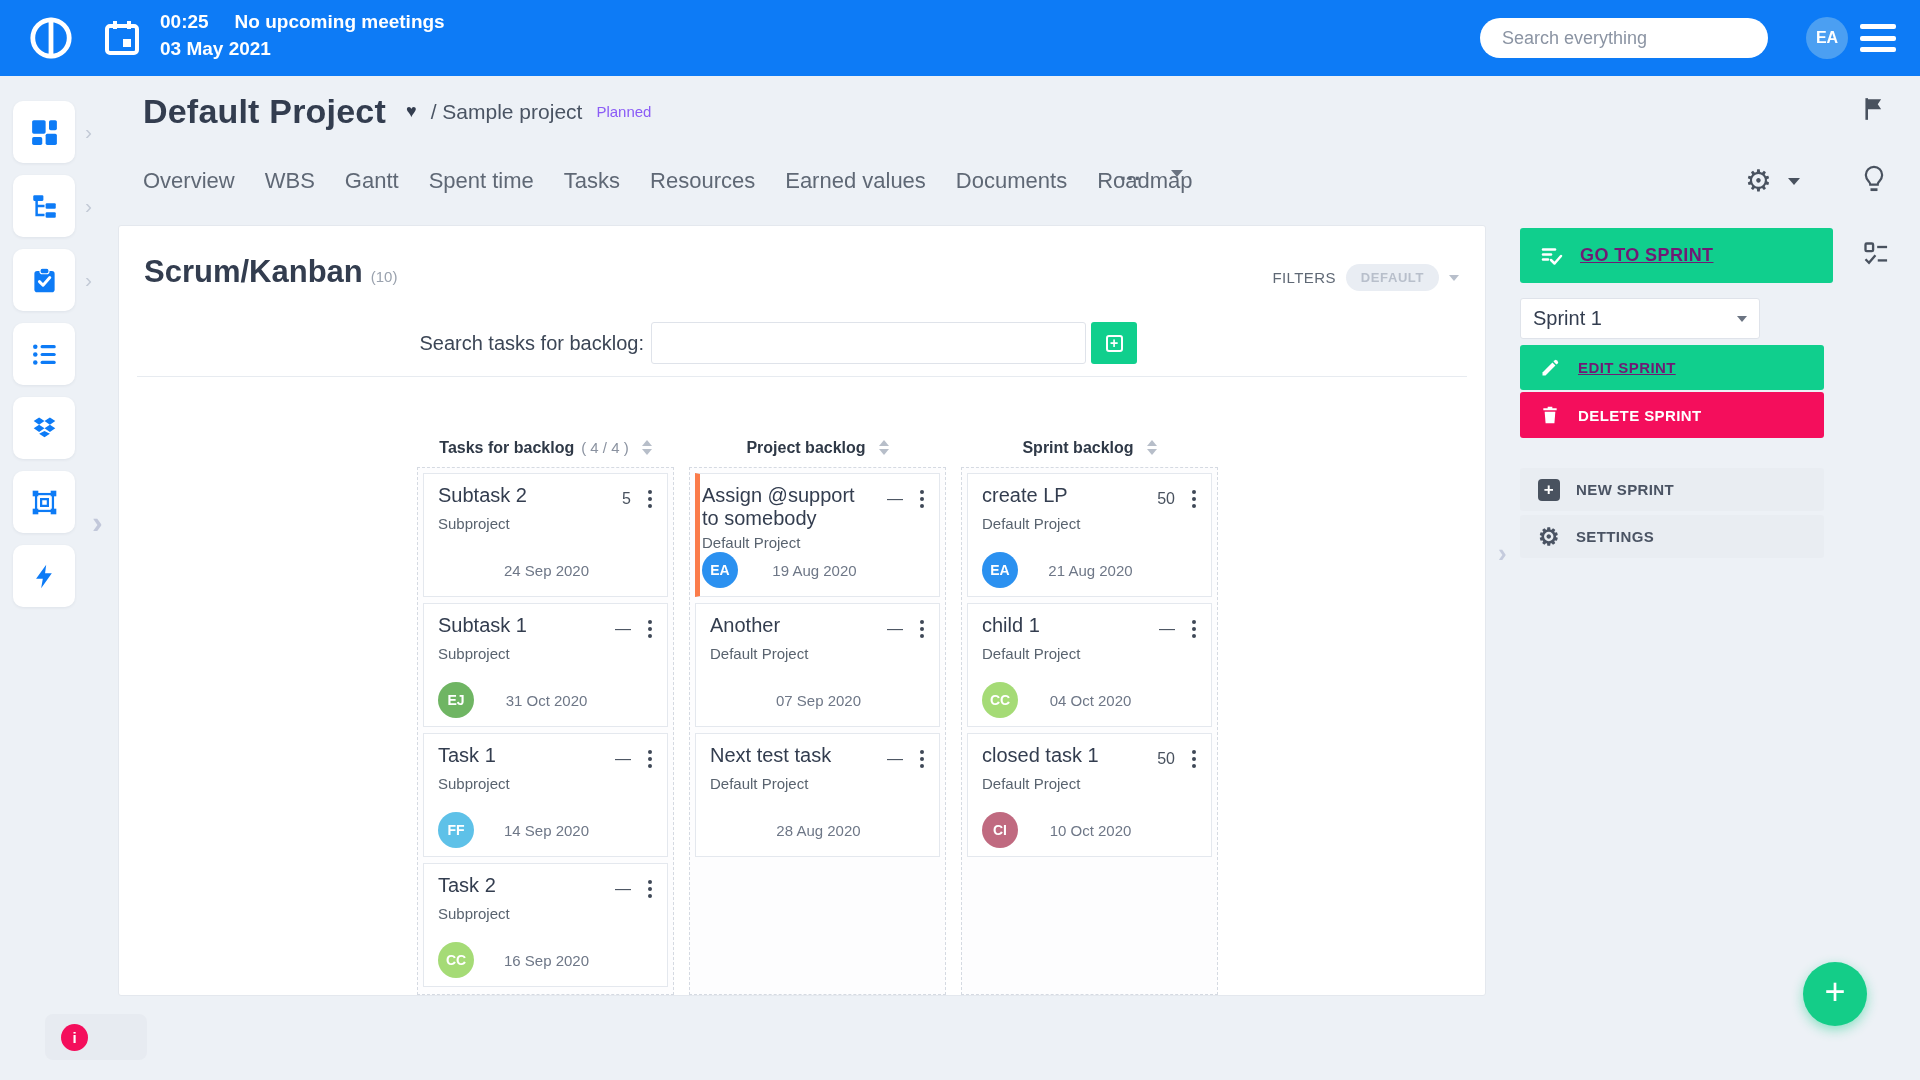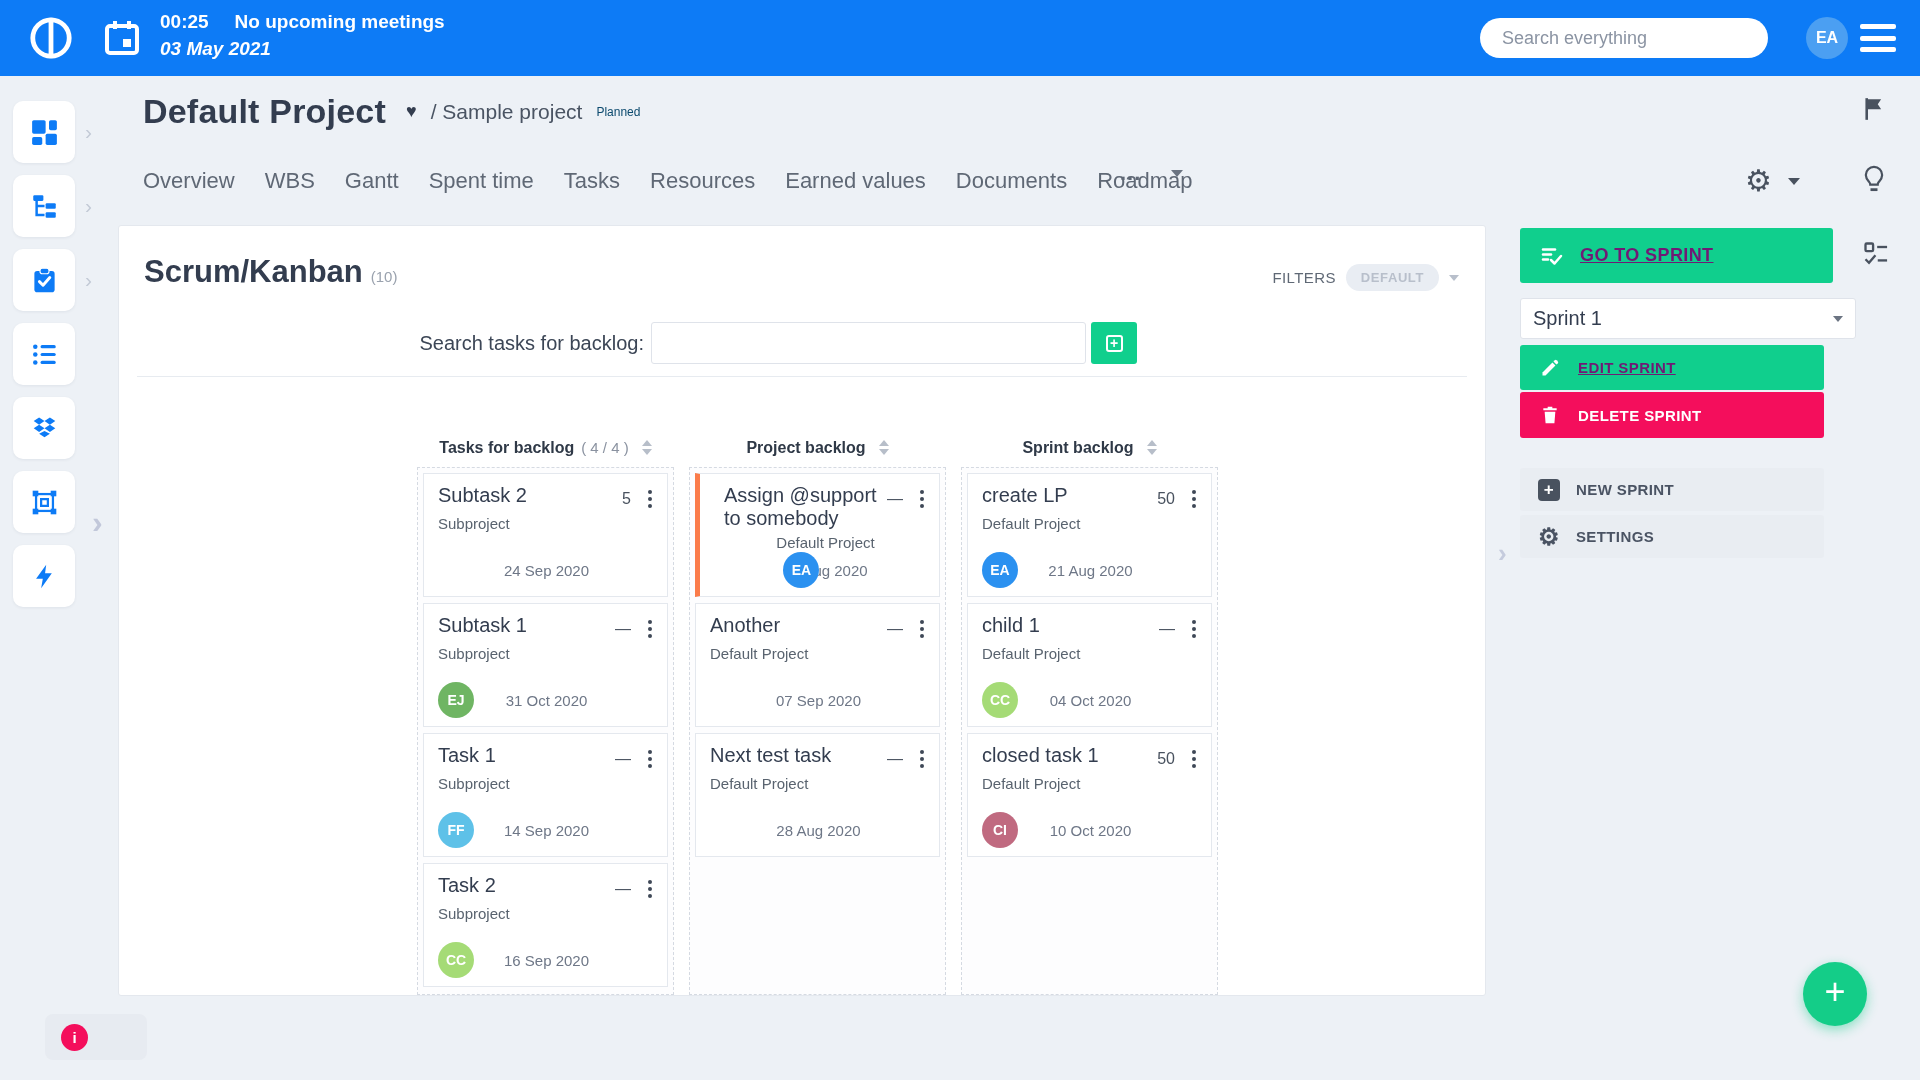--- a/index.html
+++ b/index.html
@@ -5,21 +5,21 @@
   * { margin:0; padding:0; box-sizing:border-box; }
   html,body { width:1920px; height:1080px; overflow:hidden; }
   body { background:#edf1f6; font-family:"Liberation Sans", sans-serif; position:relative; color:#333d4f; }
 
   
   .topbar { position:absolute; top:0; left:0; width:1920px; height:76px; background:#0d7bf6; z-index:5; }
   .logo { position:absolute; left:28px; top:15px; width:46px; height:46px; }
   .cal-icon { position:absolute; left:102px; top:18px; width:40px; height:40px; }
   .tb-text { position:absolute; left:160px; top:11px; color:#fff; }
   .tb-line1 { font-size:19px; font-weight:700; display:flex; gap:26px; }
-  .tb-line2 { font-size:19px; font-weight:700; margin-top:5px;font-style:italic; }
+  .tb-line2 { font-size:19px; font-weight:700; margin-top:5px; }
   .tb-search { position:absolute; right:152px; top:18px; width:288px; height:40px; border-radius:21px;
     border:none; outline:none; background:#fff; padding:0 22px; font-size:18px; color:#39424e;
     font-family:"Liberation Sans",sans-serif; }
   .tb-search::placeholder { color:#8b94a3; }
   .tb-avatar { position:absolute; right:72px; top:17px; width:42px; height:42px; border-radius:50%;
     background:#4b9ff2; color:#fff; font-size:16px; font-weight:700; display:flex; align-items:center; justify-content:center; }
   .hamburger { position:absolute; right:24px; top:24px; width:36px; height:28px; display:flex; flex-direction:column; justify-content:space-between; cursor:pointer; }
   .hamburger i { display:block; height:5px; background:#fff; border-radius:2px; }
 
   
@@ -28,21 +28,21 @@
     display:flex; align-items:center; justify-content:center; box-shadow:0 1px 3px rgba(45,62,90,.08); cursor:pointer; }
   .sb-item svg { width:27px; height:27px; }
   .sb-chev { position:absolute; right:-17px; top:50%; transform:translateY(-52%); color:#c3cad6; font-size:21px; line-height:1; }
   .big-chev { position:absolute; left:92px; top:504px; font-size:32px; color:#c2c8da; font-weight:700; cursor:pointer; z-index:4; }
 
   
   .proj-row { position:absolute; left:143px; top:92px; display:flex; align-items:center; gap:14px; }
   .proj-title { font-size:34px; font-weight:600; color:#333d4f; letter-spacing:.2px; }
   .heart-icon { font-size:18px; color:#333d4f; margin-left:6px; }
   .crumb { font-size:21px; color:#4a5463; }
-  .crumb-status { font-size:12px; color:#0c4a6e; }
+  .crumb-status { font-size:15px; color:#8b5cf6; }
   .flag-btn { position:absolute; right:34px; top:96px; width:26px; height:26px; cursor:pointer; }
   .tabs-row { position:absolute; left:143px; top:168px; display:flex; align-items:center; gap:30px; }
   .tab { font-size:22px; color:#5f6875; cursor:pointer; }
   .tab-more { font-size:22px; font-weight:700; color:#5f6875; letter-spacing:1px; cursor:pointer; line-height:10px; }
   .caret { width:0; height:0; border-left:6px solid transparent; border-right:6px solid transparent; border-top:7px solid #6b7482; display:inline-block; }
   .gear-row { position:absolute; right:120px; top:166px; display:flex; align-items:center; gap:16px; }
   .gear-glyph { font-size:30px; color:#49525f; line-height:1; cursor:pointer; }
   .bulb-btn { position:absolute; right:32px; top:164px; width:28px; height:30px; cursor:pointer; }
   .ckl-btn { position:absolute; right:30px; top:240px; width:28px; height:28px; cursor:pointer; }
 
@@ -89,21 +89,21 @@
     display:flex; align-items:center; justify-content:center; }
   .cdate { font-size:15px; color:#6e7787; }
 
   
   .sp-btn { position:absolute; border:none; border-radius:3px; display:flex; align-items:center; cursor:pointer;
     font-family:"Liberation Sans",sans-serif; font-weight:700; letter-spacing:.4px; }
   .sp-green { background:#10cf8d; color:#701a75;text-decoration:underline; }
   .sp-pink { background:#f40e5c; color:#fff; }
   .sp-gray { background:#e9edf2; color:#4a5363; }
   #goto { left:1520px; top:228px; width:313px; height:55px; font-size:18px; gap:16px; padding-left:20px; }
-  #sprintSel { position:absolute; left:1520px; top:298px; width:336px; height:41px; background:#fff; border:1px solid #dfe3ea;
+  #sprintSel { position:absolute; left:1520px; top:298px; width:240px; height:41px; background:#fff; border:1px solid #dfe3ea;
     border-radius:3px; display:flex; align-items:center; padding:0 12px; cursor:pointer; }
   #sprintSel .sel-text { font-size:20px; color:#333d4f; flex:1; font-weight:400; }
   #edit { left:1520px; top:345px; width:304px; height:45px; font-size:15px; gap:18px; padding-left:20px; }
   #delete { left:1520px; top:392px; width:304px; height:46px; font-size:15px; gap:18px; padding-left:20px; }
   #newsprint { left:1520px; top:468px; width:304px; height:43px; font-size:15px; gap:16px; padding-left:18px; }
   #settings { left:1520px; top:515px; width:304px; height:43px; font-size:15px; gap:16px; padding-left:18px; }
   .plus-sq { width:22px; height:22px; background:#49525f; border-radius:4px; color:#fff; font-size:17px; font-weight:700;
     display:flex; align-items:center; justify-content:center; line-height:1; }
   .gear-sm { font-size:24px; color:#4a5363; line-height:1; }
   .panel-chev { position:absolute; left:1498px; top:538px; font-size:26px; color:#c5cbdd; font-weight:700; cursor:pointer; }
@@ -365,21 +365,21 @@
       </div>
       <div class="kcol">
         <div class="khead">
           <span class="ktitle">Project backlog</span>
           <span class="sort-icon">
             <i class="tu"></i>
             <i class="td"></i>
           </span>
         </div>
         <div class="kbody">
-          <div class="card" style="border-left: 5px solid rgb(251, 124, 74); padding-left: 24px; align-items: center;">
+          <div class="card" style="border-left: 5px solid rgb(251, 124, 74); padding-left: 2px;">
             <div class="crow">
               <div class="ctitle">Assign @support to somebody</div>
               <div class="cside">
                 <span class="cval">—</span>
                 <span class="kebab">
                   <i></i>
                   <i></i>
                   <i></i>
                 </span>
               </div>

